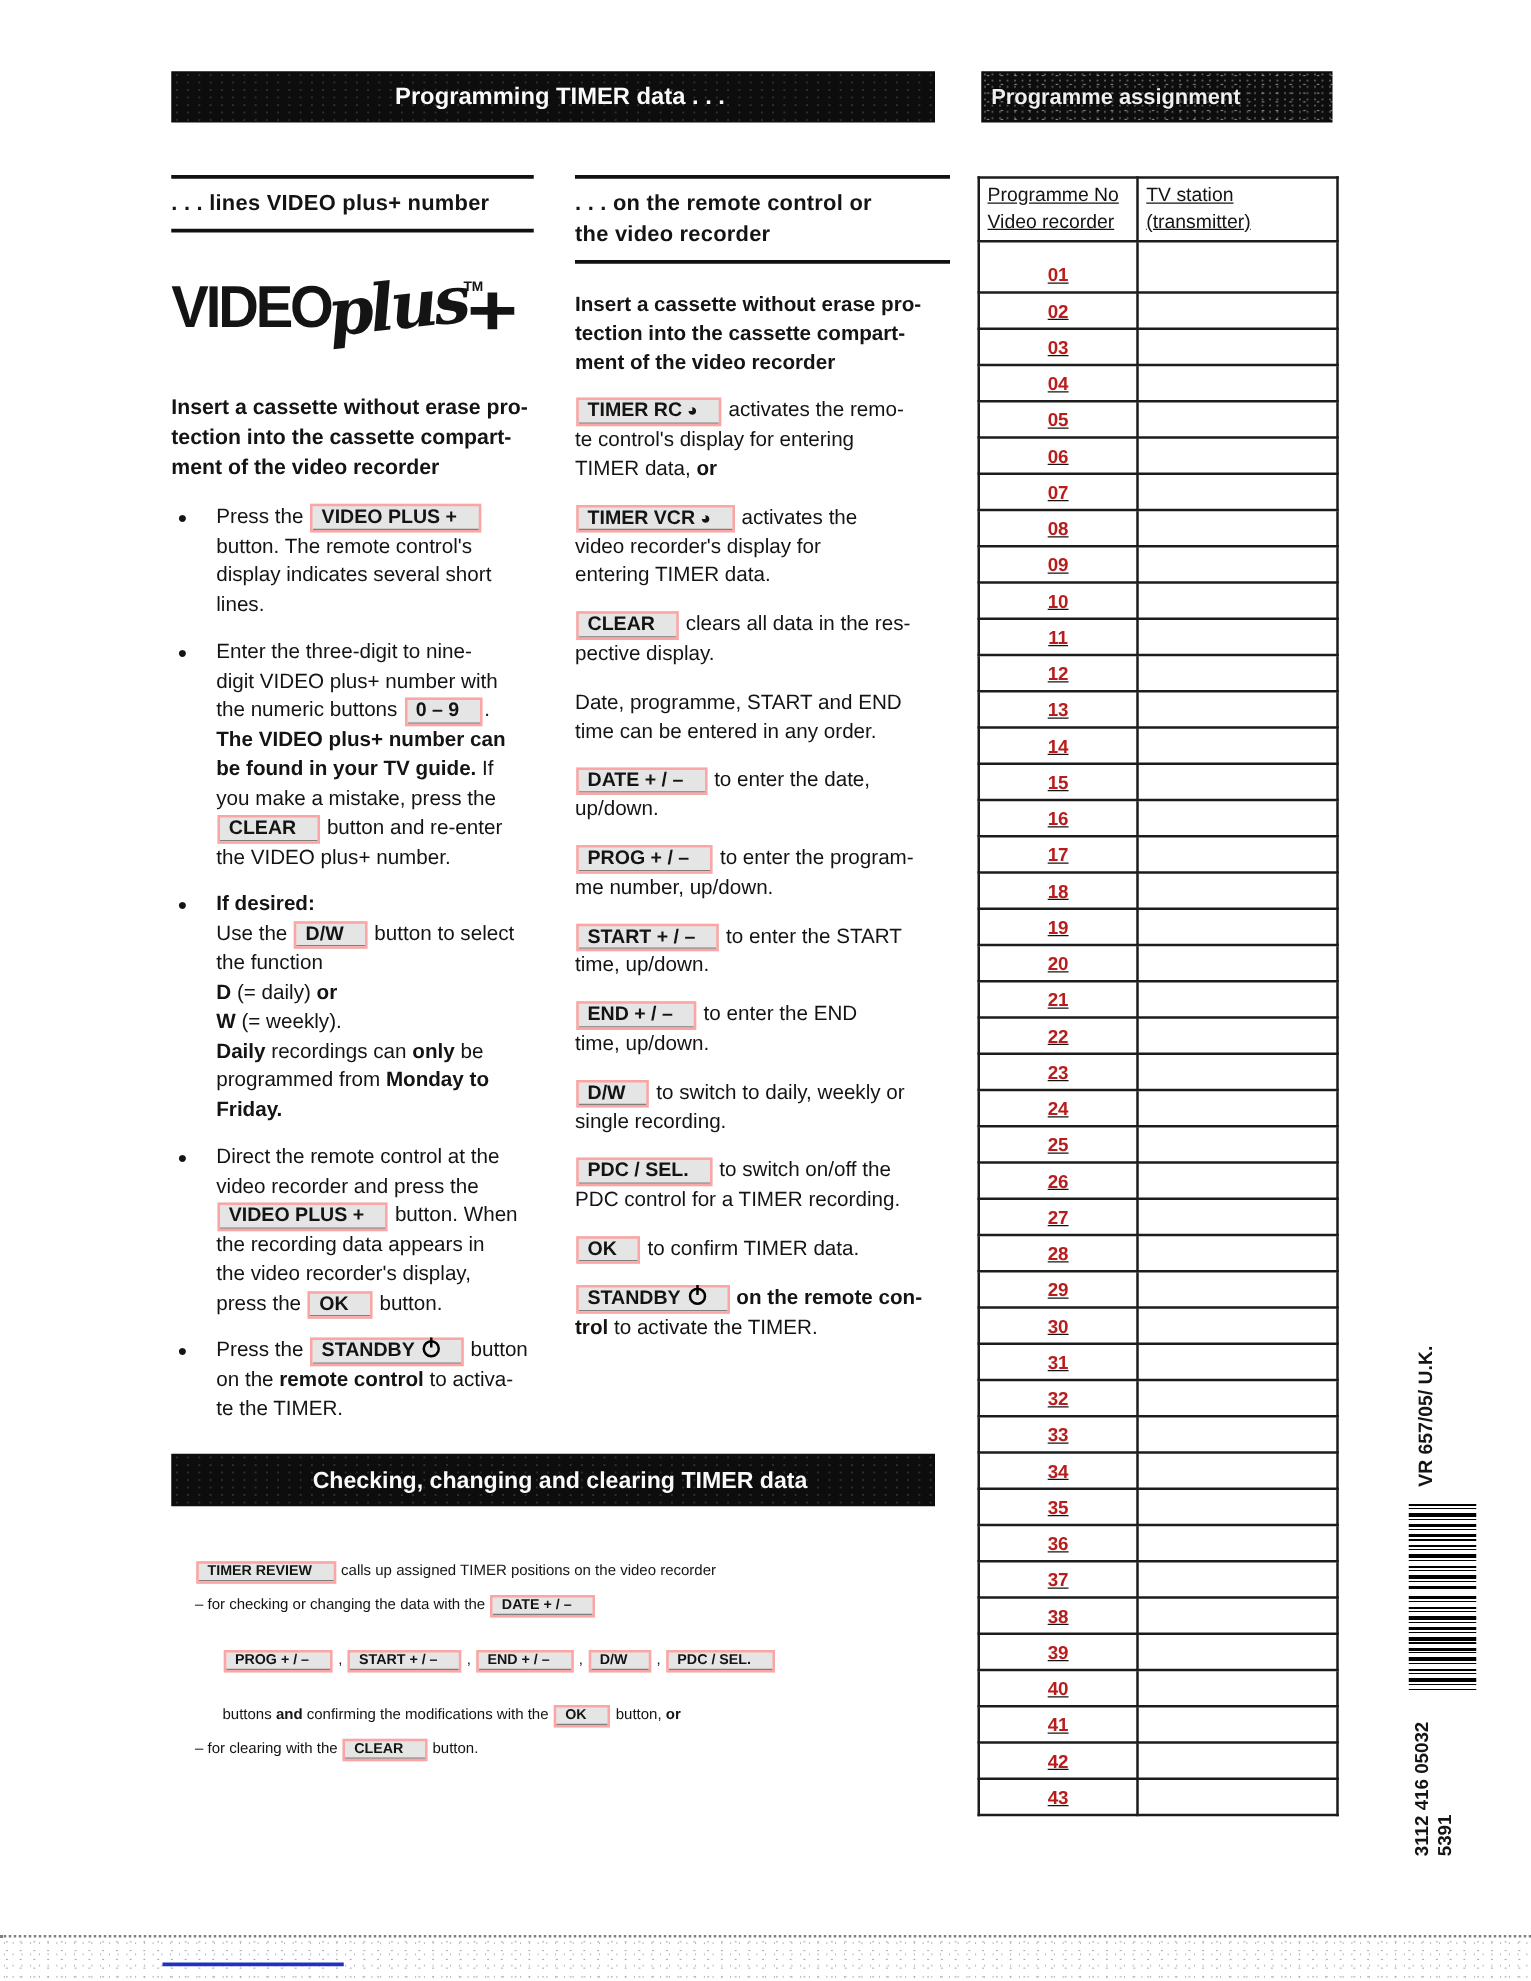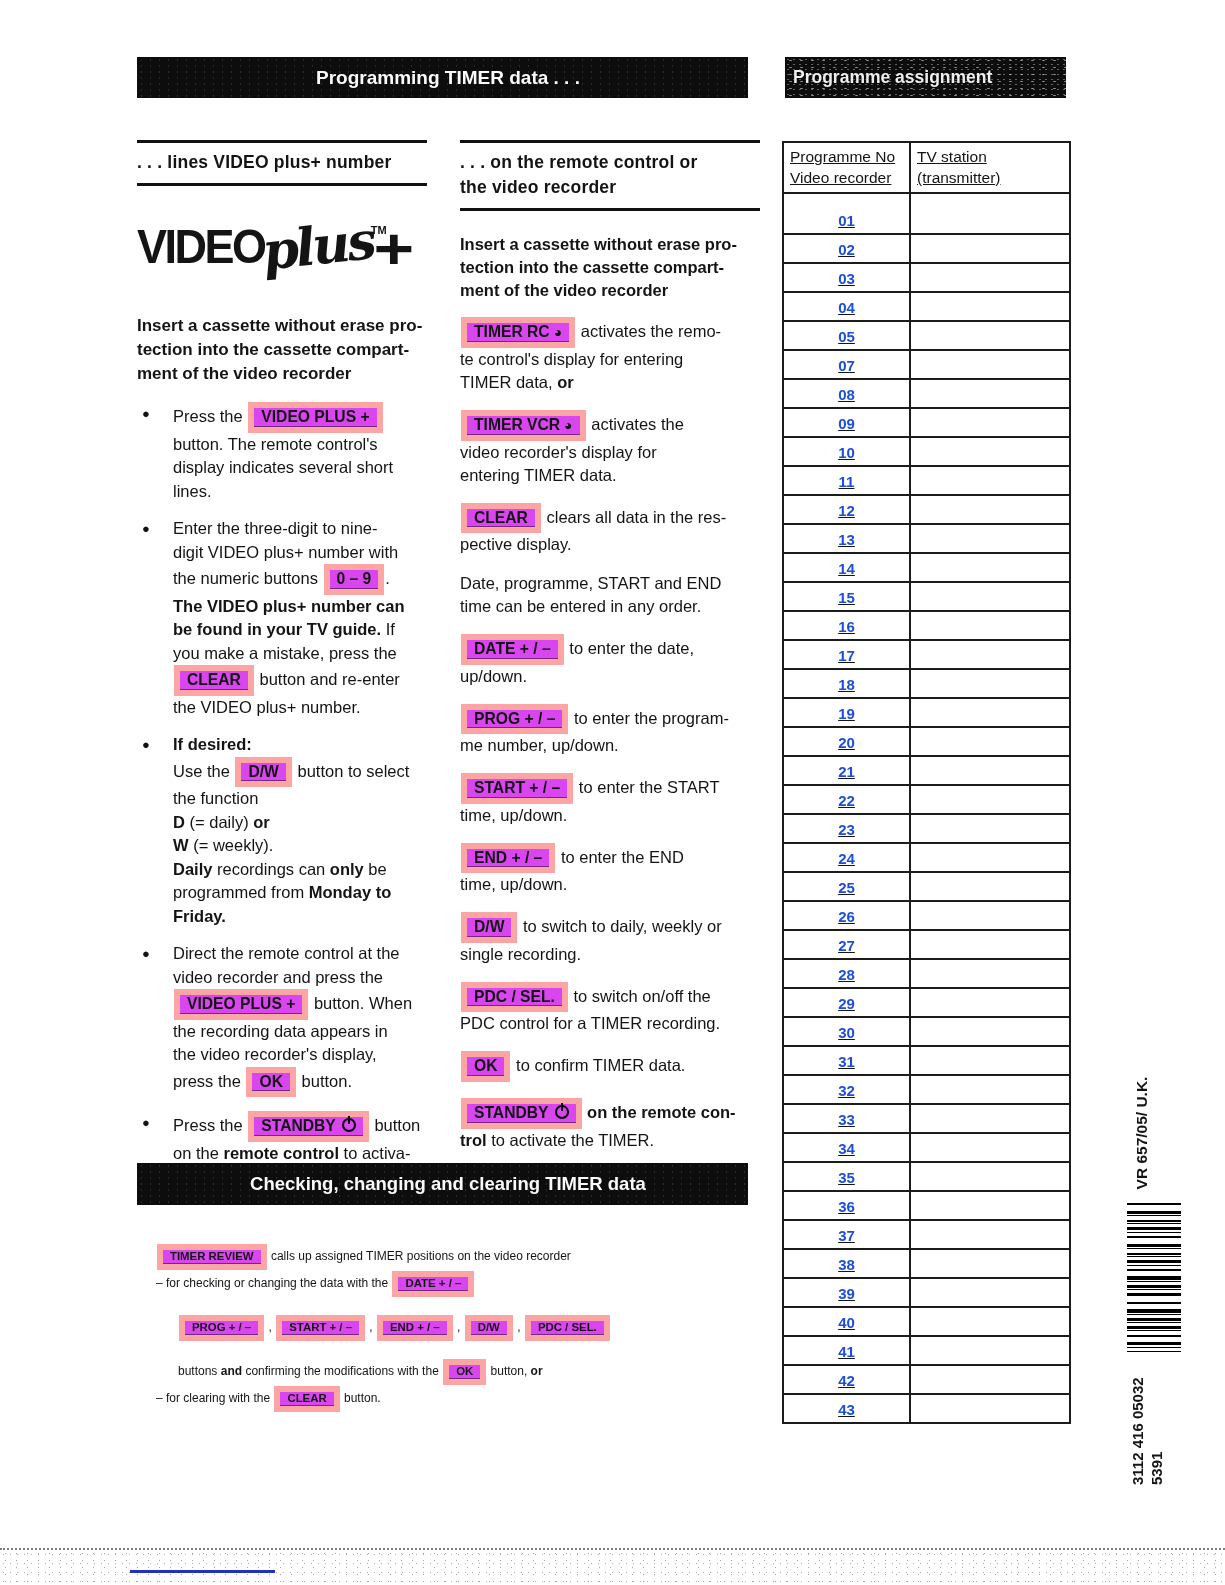--- a/index.html
+++ b/index.html
@@ -49,43 +49,43 @@
   .intro{font-weight:bold;font-size:17px;line-height:24px;margin:14px 0 0 0;}
   .bullets{list-style:none;margin:16px 0 0 0;padding:0;font-size:16.5px;line-height:23.5px;}
   .bullets li{position:relative;padding-left:36px;margin-bottom:14px;}
   .bullets li::before{content:"\25CF";position:absolute;left:5px;top:0px;font-size:13px;}
   .b{font-weight:bold;}
   .mid-paras p{margin:0 0 16px 0;font-size:16.5px;line-height:23px;}
   .mid-intro{font-weight:bold;font-size:16.5px;line-height:23px;margin:22px 0 15px 0;}
 
   
   .key{
-    display:inline-block;border:6px solid #fca5a5;padding:0 7px 1px 7px;margin:0 1px;
+    display:inline-block;border:2px solid #fca5a5;padding:0 17px 1px 7px;margin:0 1px;
     font-weight:bold;font-size:.95em;line-height:1.12;white-space:nowrap;
     box-shadow:inset 0 -1px 0 rgba(0,0,0,.45);
-    vertical-align:baseline;background:#d946ef;
+    vertical-align:baseline;background:#e5e5e5;
   }
   .clock{font-size:.9em;margin-left:4px;}
   .pwr{
     display:inline-block;width:10px;height:10px;border:2px solid #000;border-radius:50%;
     position:relative;margin-left:6px;vertical-align:-1px;
   }
   .pwr::before{content:"";position:absolute;left:50%;top:-4px;width:2px;height:8px;background:#000;transform:translateX(-50%);}
 
   
   .hbar-bottom{left:137px;top:1163px;width:611px;height:42px;font-size:18.5px;padding-left:11px;box-sizing:border-box;justify-content:center;}
   .bottom-lines{left:156px;top:1243px;width:640px;font-size:12px;line-height:27px;}
   .bottom-lines .ln{white-space:nowrap;}
   .bottom-lines .indent{padding-left:22px;margin-top:17px;}
 
   
   .ptable{left:782px;top:141px;border-collapse:collapse;table-layout:fixed;background:#fff;}
   .ptable td,.ptable th{border:2px solid #1c1c1c;font-weight:normal;}
   .ptable th{font-size:15.5px;line-height:21px;text-align:left;padding:3px 4px 4px 6px;vertical-align:top;}
-  .ptable td.c1{width:123px;text-align:center;font-size:15px;font-weight:bold;color:#1d4ed8;}
+  .ptable td.c1{width:123px;text-align:center;font-size:15px;font-weight:bold;color:#b91c1c;}
   .ptable td.c2{width:156px;}
   .ptable tr{height:29px;text-decoration:underline;}
   .ptable tr.first{height:41px;}
   .ptable td.c1{vertical-align:bottom;padding-bottom:4px;}
 
   
   .vtext{transform:rotate(-90deg);white-space:nowrap;font-weight:bold;}
   .vr-code{left:1079px;top:1124px;width:125px;height:18px;font-size:15.5px;text-align:center;line-height:18px;}
   .order-code{left:1088px;top:1407px;width:118px;height:38px;font-size:15px;line-height:19px;text-align:left;}
   .barcode{
@@ -202,20 +202,24 @@
       </tr>
       <tr>
         <td class="c1">04</td>
         <td class="c2"></td>
       </tr>
       <tr>
         <td class="c1">05</td>
         <td class="c2"></td>
       </tr>
       <tr>
+        <td class="c1">06</td>
+        <td class="c2"></td>
+      </tr>
+      <tr>
         <td class="c1">07</td>
         <td class="c2"></td>
       </tr>
       <tr>
         <td class="c1">08</td>
         <td class="c2"></td>
       </tr>
       <tr>
         <td class="c1">09</td>
         <td class="c2"></td>

